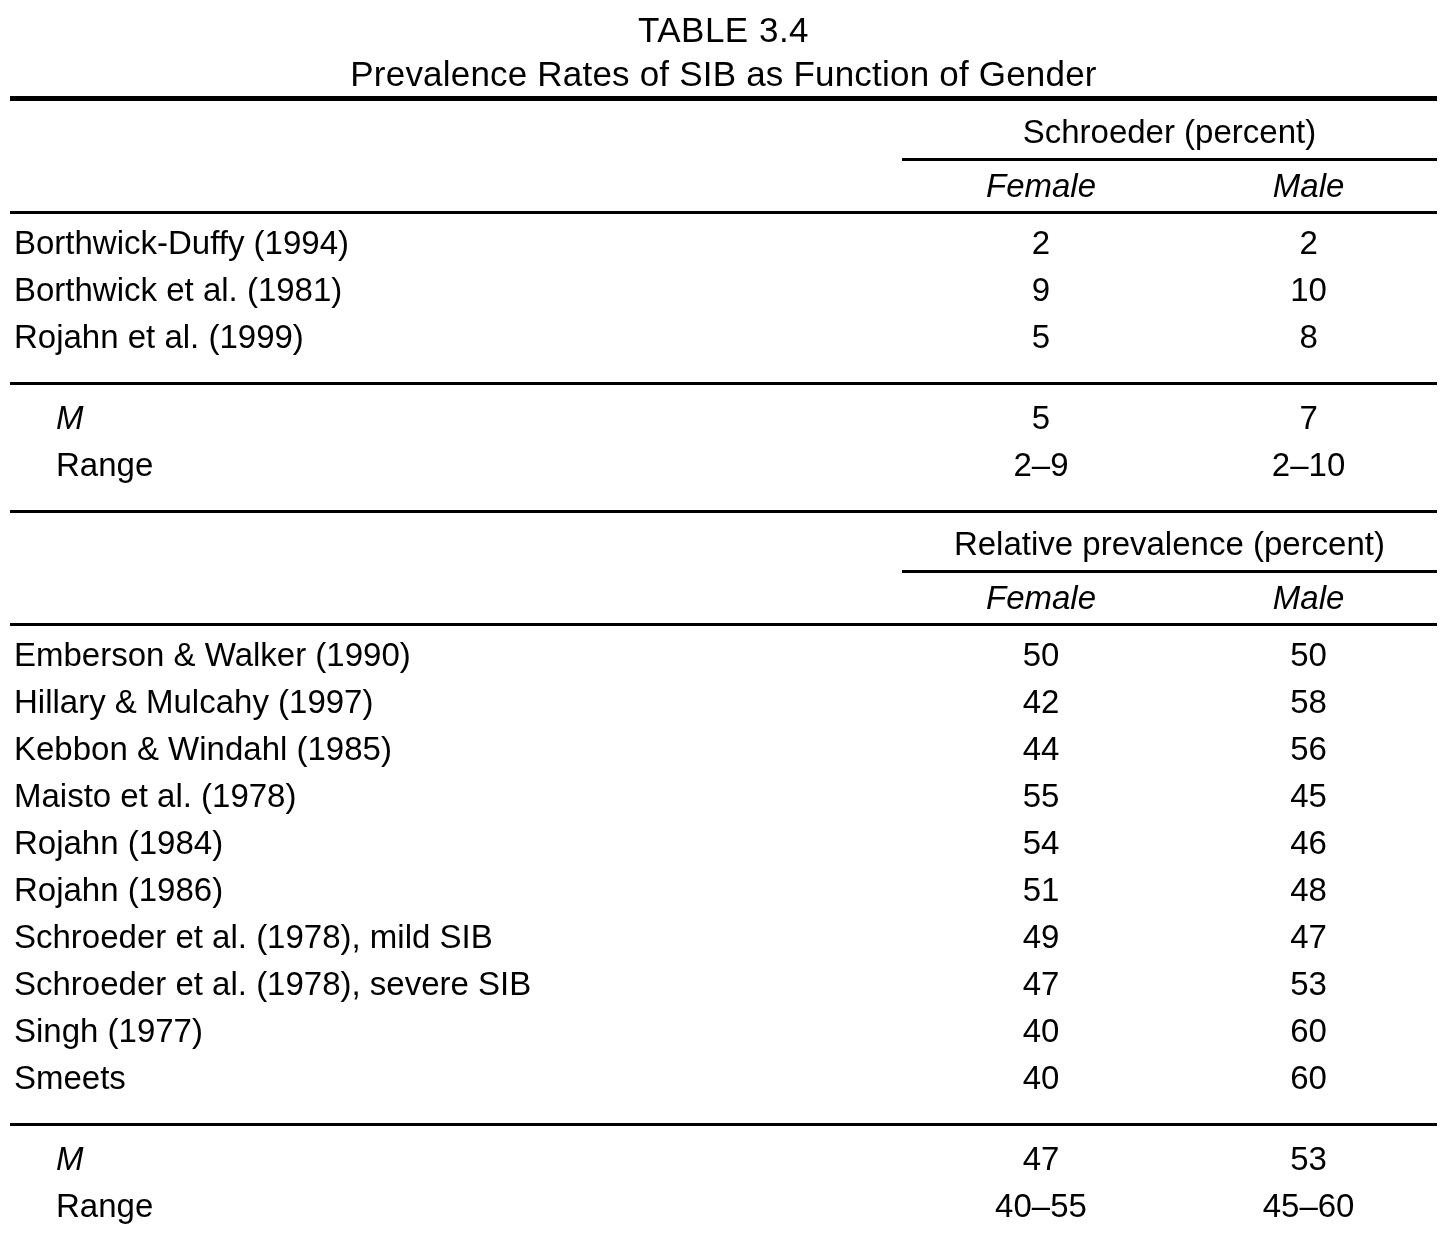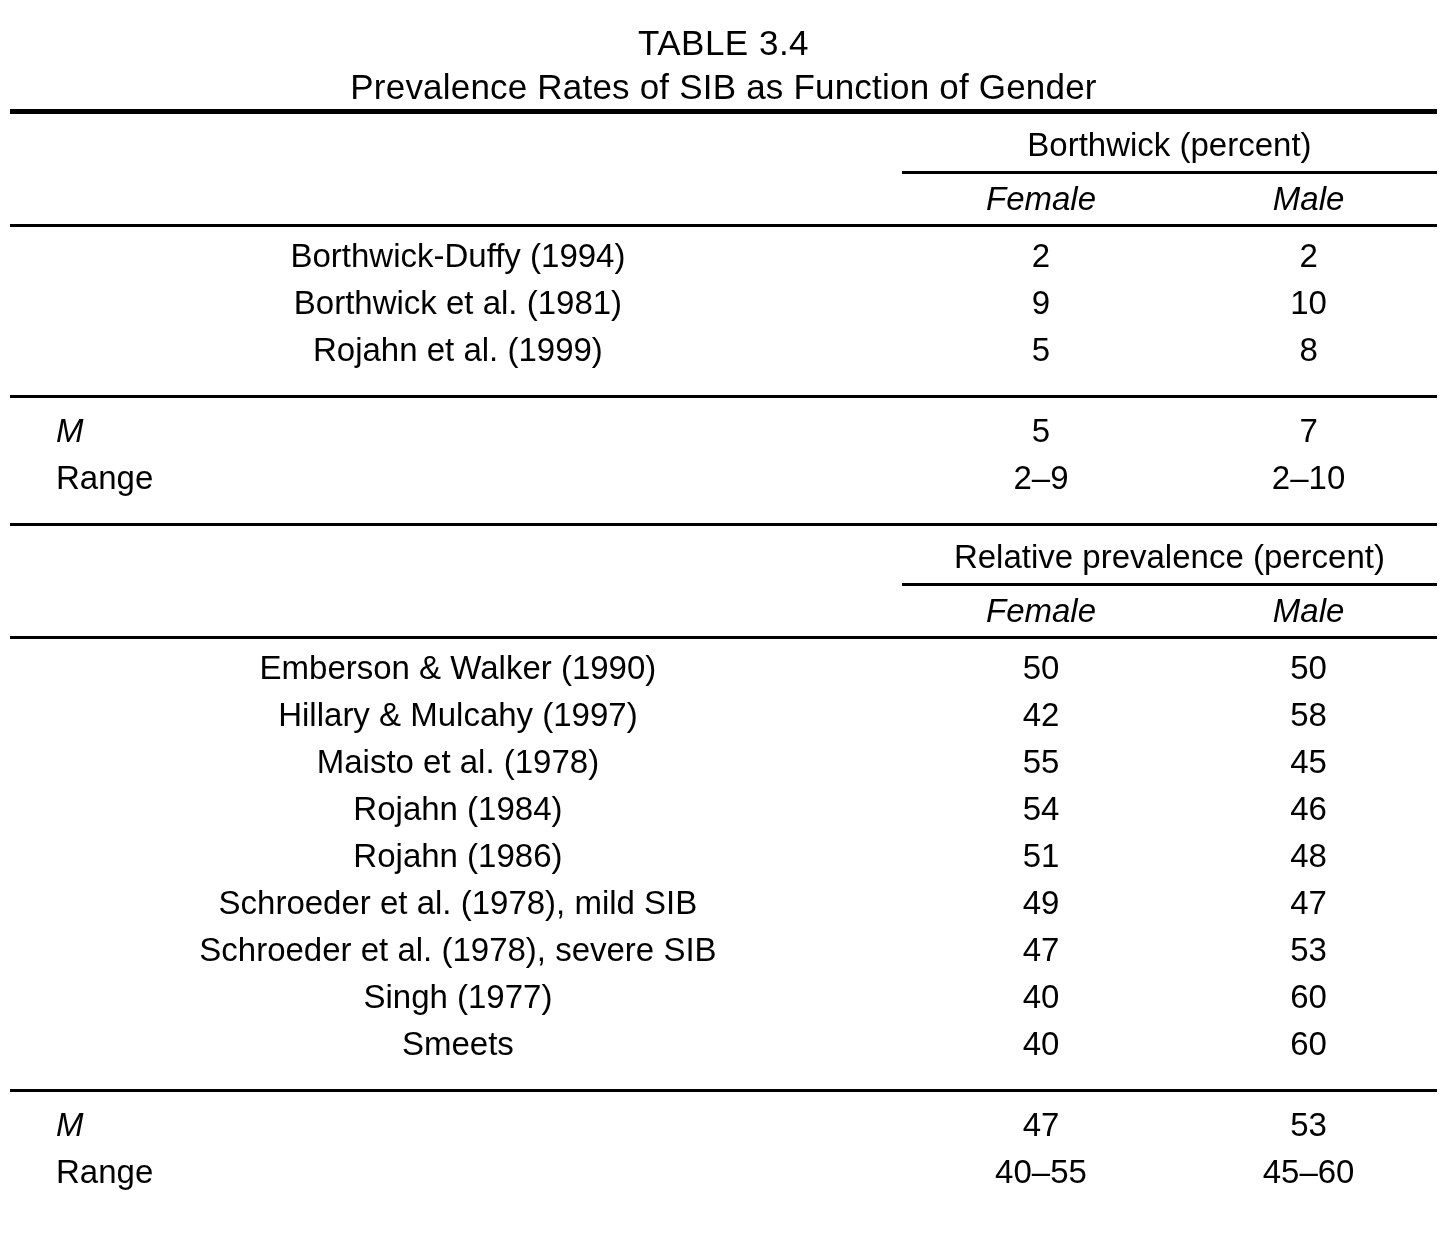--- a/index.html
+++ b/index.html
@@ -14,21 +14,20 @@
     color: #000000;
     overflow: hidden;
   }
   .page {
     width: 1447px;
     box-sizing: border-box;
     padding: 8px 10px 0 10px;
   }
   .title-block {
     text-align: center;
-    margin-top: 13px;
   }
   .title-line1 {
     font-size: 35px;
     line-height: 44px;
     letter-spacing: 0.5px;
   }
   .title-line2 {
     font-size: 35px;
     line-height: 44px;
     letter-spacing: 0.2px;
@@ -69,21 +68,21 @@
     text-align: center;
     font-size: 33px;
     line-height: 50px;
     font-style: italic;
   }
   .data-row td {
     font-size: 33px;
     line-height: 47px;
   }
   .lbl {
-    text-align: center;
+    text-align: left;
     padding-left: 4px;
     white-space: nowrap;
     margin-top: 24px;
   }
   .num {
     text-align: center;
   }
   .stat-lbl {
     text-align: left;
     padding-left: 46px;
@@ -112,21 +111,21 @@
     <tbody>
 
       <tr class="rule-heavy-top">
         <td class="spacer-xs"></td>
         <td class="spacer-xs"></td>
         <td class="spacer-xs"></td>
       </tr>
 
       <tr>
         <td></td>
-        <td class="grp-head grp-head-underline" colspan="2">Borthwick (percent)</td>
+        <td class="grp-head grp-head-underline" colspan="2">Schroeder (percent)</td>
       </tr>
 
       <tr>
         <td></td>
         <td class="sub-head">Female</td>
         <td class="sub-head">Male</td>
       </tr>
 
       <tr class="rule-thin-top">
         <td class="spacer-xs"></td>
@@ -194,20 +193,25 @@
         <td class="lbl">Emberson &amp; Walker (1990)</td>
         <td class="num">50</td>
         <td class="num">50</td>
       </tr>
       <tr class="data-row">
         <td class="lbl">Hillary &amp; Mulcahy (1997)</td>
         <td class="num">42</td>
         <td class="num">58</td>
       </tr>
       <tr class="data-row">
+        <td class="lbl">Kebbon &amp; Windahl (1985)</td>
+        <td class="num">44</td>
+        <td class="num">56</td>
+      </tr>
+      <tr class="data-row">
         <td class="lbl">Maisto et al. (1978)</td>
         <td class="num">55</td>
         <td class="num">45</td>
       </tr>
       <tr class="data-row">
         <td class="lbl">Rojahn (1984)</td>
         <td class="num">54</td>
         <td class="num">46</td>
       </tr>
       <tr class="data-row">

